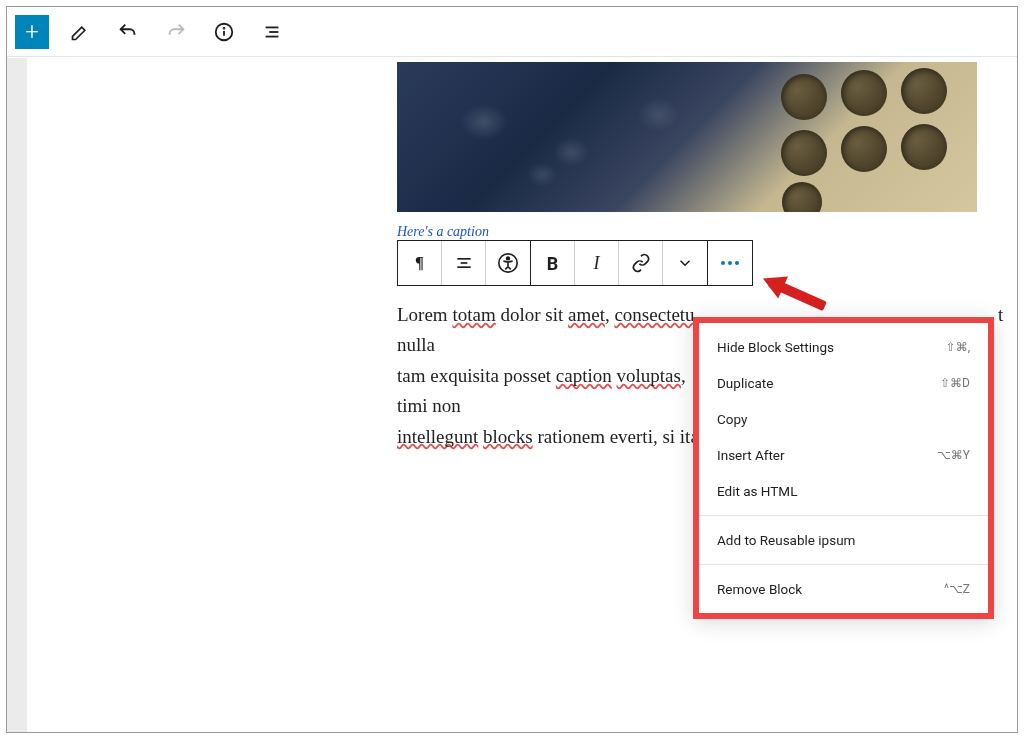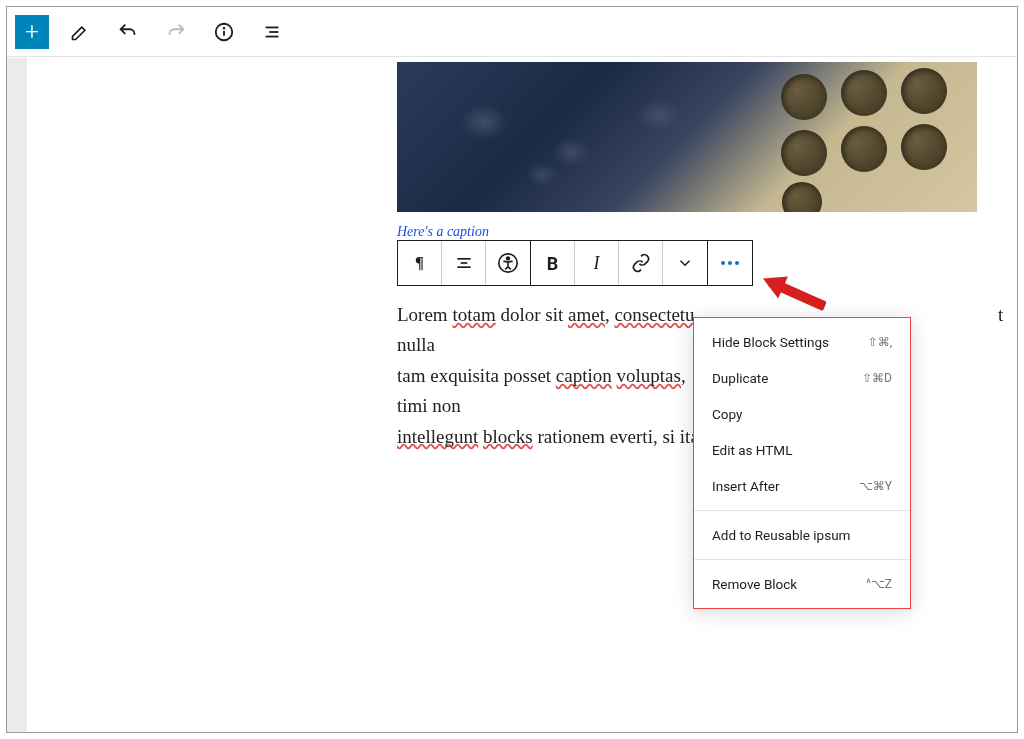--- a/index.html
+++ b/index.html
@@ -27,21 +27,21 @@
 .blocktoolbar .tb { width: 44px; height: 44px; display:flex; align-items:center; justify-content:center; cursor:pointer; font-size:18px; color:#1e1e1e; border-right:1px solid #ccc; }
 .blocktoolbar .seg .tb:last-child { border-right:none; }
 .blocktoolbar .tb.more { position:relative; }
 .more-dots { display:flex; gap:3px; }
 .more-dots span { width:4px; height:4px; border-radius:50%; background:#007cba; }
 .paragraph { font-family: Georgia, serif; font-size: 19px; line-height: 1.6; color: #222; width: 620px; }
 .spellerr { text-decoration: underline wavy #e05050; text-decoration-skip-ink: none; }
 .arrow { position:absolute; left: 763px; top: 270px; pointer-events:none; }
 .arrow-line { width: 60px; height: 10px; background: #d62020; transform: rotate(24deg); transform-origin: left center; border-radius: 2px; }
 .arrow-head { position:absolute; left:-8px; top:-6px; width:0; height:0; border-right:22px solid #d62020; border-top:12px solid transparent; border-bottom:12px solid transparent; transform: rotate(24deg); }
-.dropdown { position:absolute; left: 686px; top: 310px; width: 218px; background:#fff; border:1px solid #ef4444; box-shadow: 0 3px 20px rgba(0,0,0,0.15); padding: 6px 0; }
+.dropdown { position:absolute; left: 686px; top: 310px; width: 301px; background:#fff; border:6px solid #ef4444; box-shadow: 0 3px 20px rgba(0,0,0,0.15); padding: 6px 0; }
 .dropdown .item { display:flex; justify-content:space-between; align-items:center; padding: 10px 18px; font-size:13.5px; color:#1e1e1e; cursor:pointer; }
 .dropdown .shortcut { color:#757575; font-size:12px; }
 .dropdown .sep { height:1px; background:#e2e4e7; margin:6px 0; }
 svg { display:block; }
 </style>
 </head>
 <body>
 
 <div class="frame">
 
@@ -172,27 +172,27 @@
       </div>
     <div class="item">
         <span>Duplicate</span>
         <span class="shortcut">⇧⌘D</span>
       </div>
     <div class="item">
         <span>Copy</span>
         <span class="shortcut"></span>
       </div>
     <div class="item">
+        <span>Insert After</span>
+        <span class="shortcut">⌥⌘Y</span>
+      </div>
+    <div class="item">
         <span>Edit as HTML</span>
         <span class="shortcut"></span>
       </div>
-    <div class="item">
-        <span>Insert After</span>
-        <span class="shortcut">⌥⌘Y</span>
-      </div>
     <div class="sep"></div>
     <div class="item">
         <span>Add to Reusable ipsum</span>
         <span class="shortcut"></span>
       </div>
     <div class="sep"></div>
     <div class="item">
         <span>Remove Block</span>
         <span class="shortcut">^⌥Z</span>
       </div>

